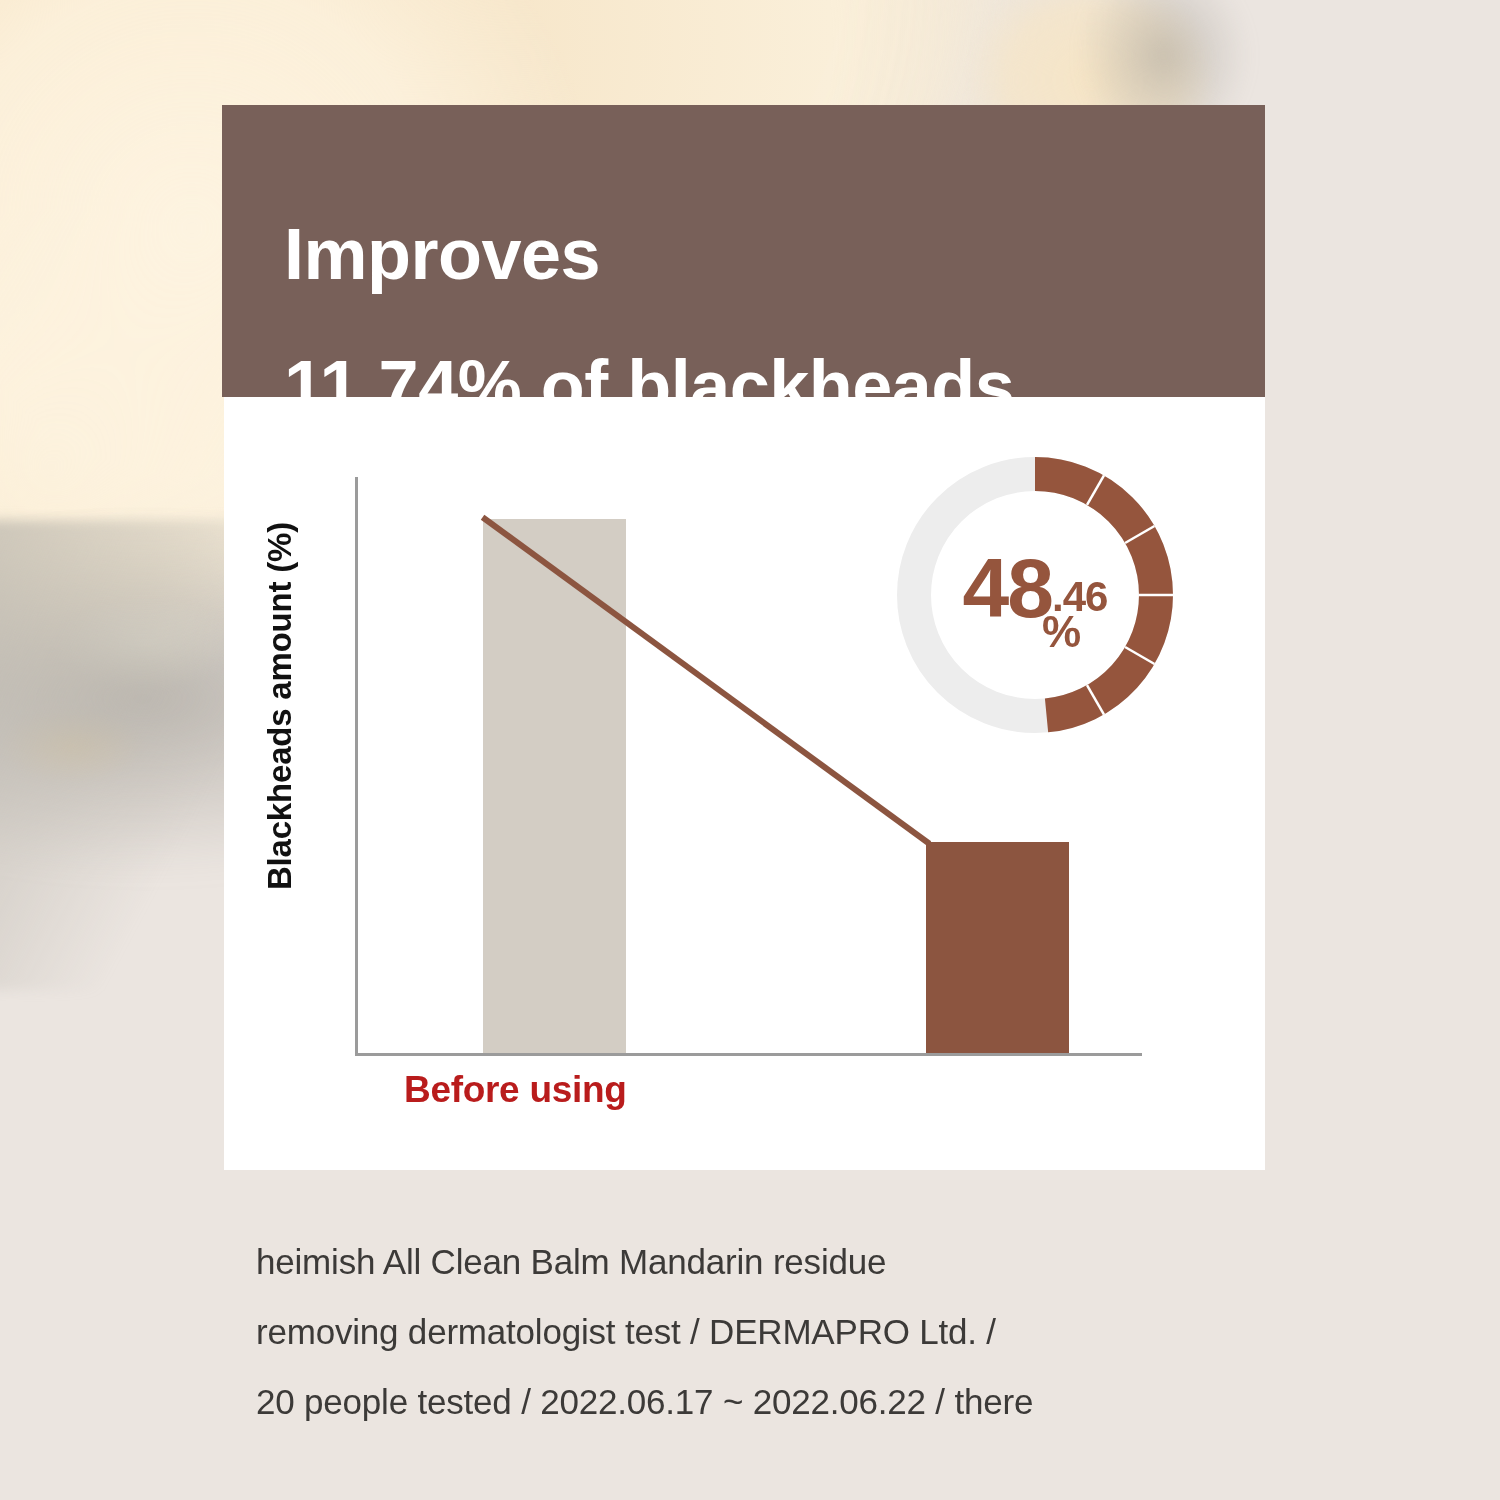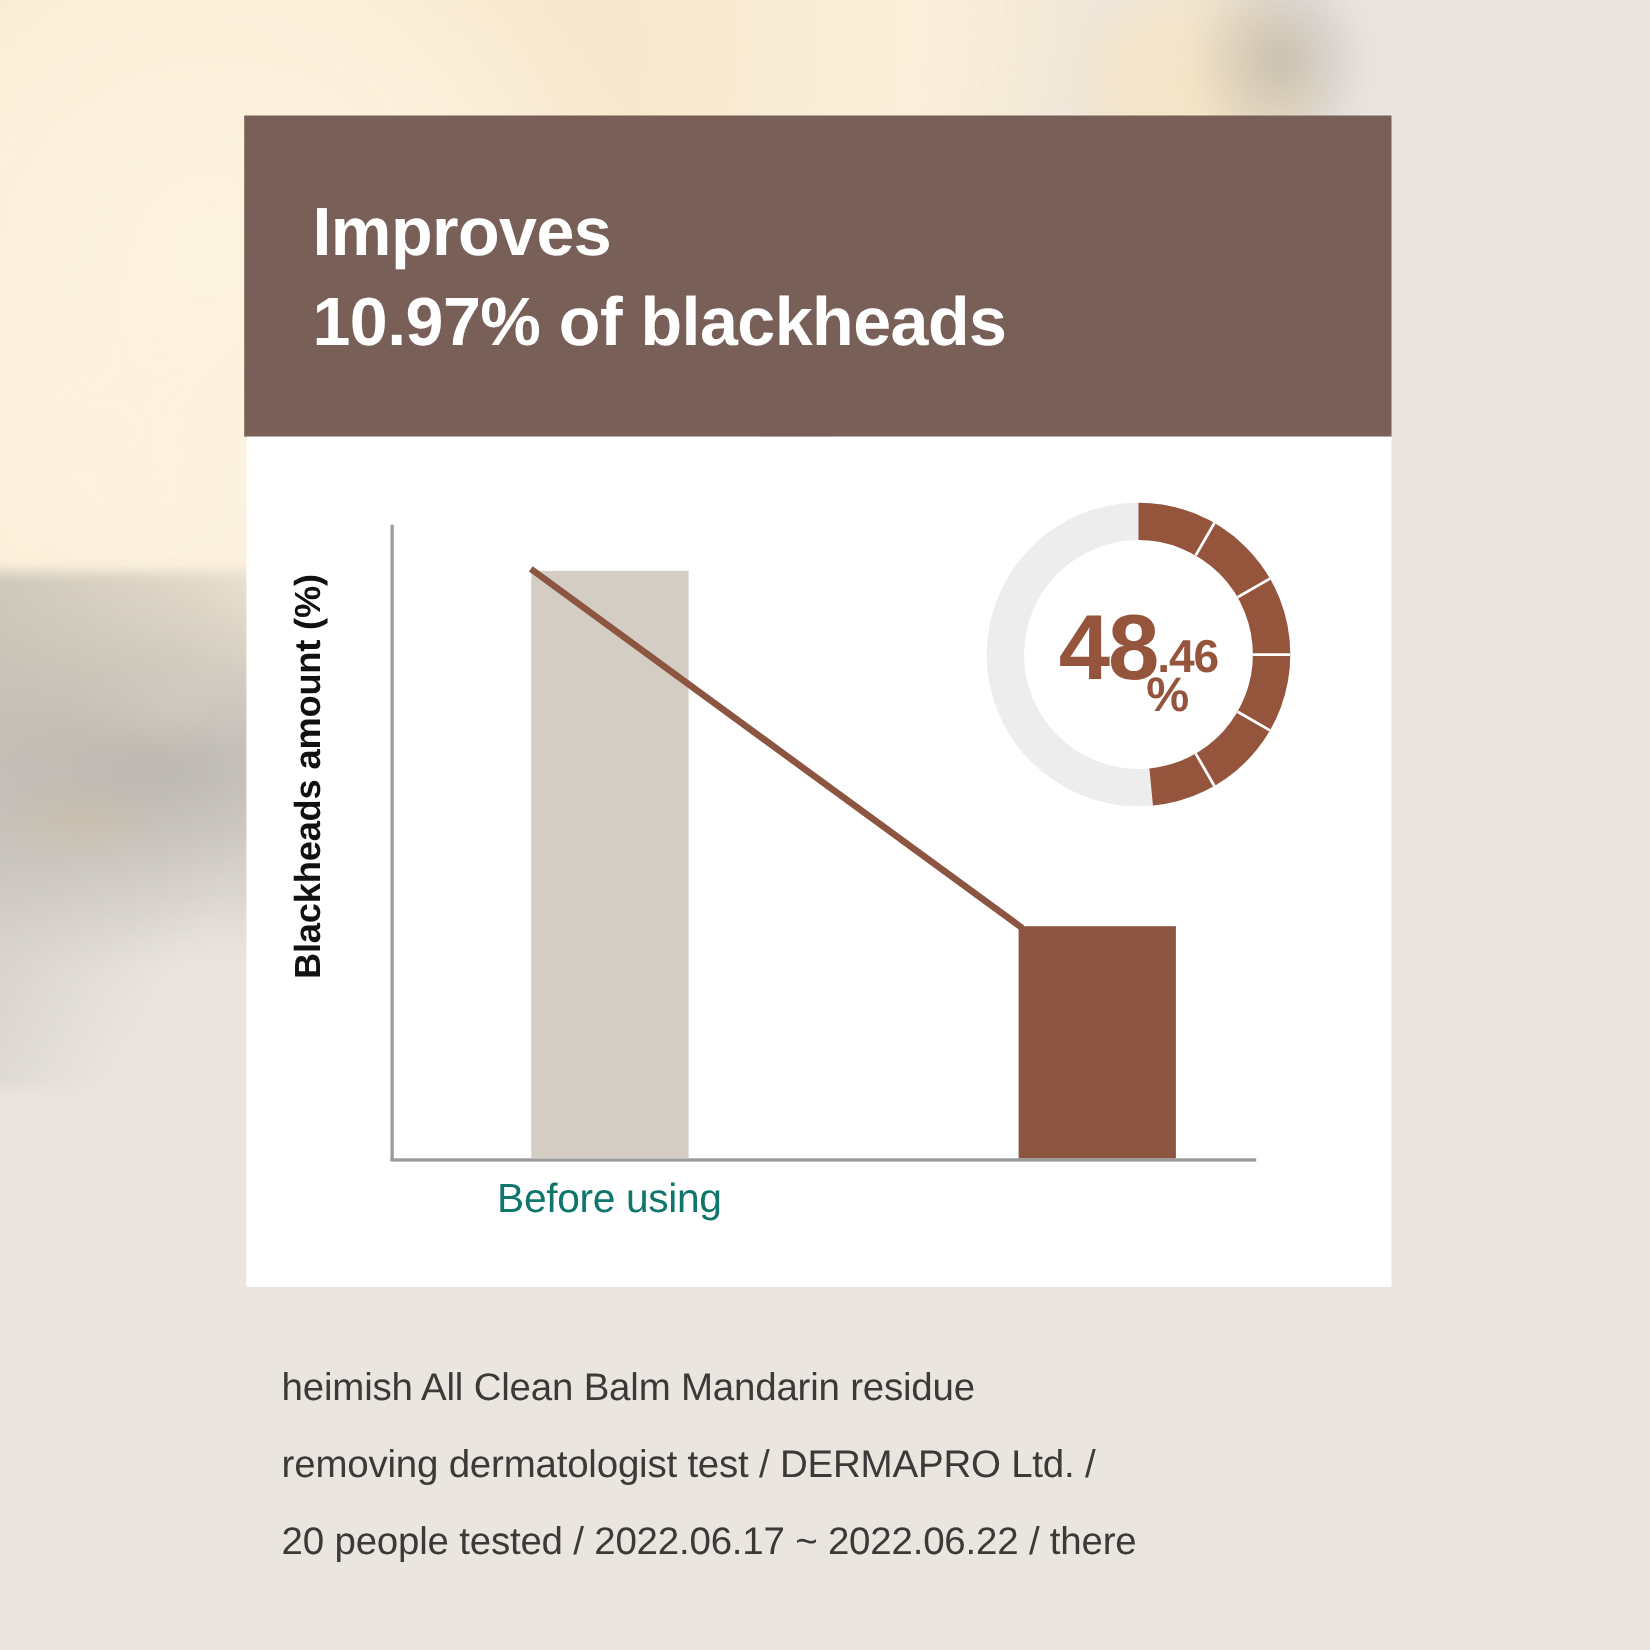--- a/index.html
+++ b/index.html
@@ -61,22 +61,22 @@
     filter:blur(8px);
   }
 
   
   .banner{
     position:absolute;left:222px;top:105px;width:1043px;height:292px;
     background:#786059;
   }
   .banner-inner{padding:66px 0 0 62px;}
   .banner-line{
-    color:#ffffff;font-weight:700;font-size:62px;line-height:1.33;
-    letter-spacing:-0.5px;white-space:nowrap;
+    color:#ffffff;font-weight:700;font-size:72px;line-height:1.33;
+    letter-spacing:-0.5px;white-space:nowrap;margin-top:36px;
   }
   .banner-tail{
     position:absolute;left:690px;top:397px;width:0;height:0;
     border-left:33px solid transparent;border-right:33px solid transparent;
     border-top:34px solid #786059;
   }
 
   
   .card{
     position:absolute;left:224px;top:397px;width:1041px;height:773px;
@@ -90,22 +90,22 @@
   .ylabel{
     position:absolute;left:-184px;top:290px;width:480px;
     transform:rotate(-90deg);transform-origin:50% 50%;
     text-align:center;color:#111;font-size:33px;font-weight:600;letter-spacing:-0.2px;
   }
   .bar{position:absolute;}
   .bar-before{left:259px;top:122px;width:143px;height:534px;background:#d3cdc4;}
   .bar-after{left:702px;top:445px;width:143px;height:211px;background:#8c5540;}
   .connector{position:absolute;left:0;top:0;width:1041px;height:773px;pointer-events:none;}
   .xtick{
-    position:absolute;top:672px;color:#0f766e;font-size:37px;font-weight:400;
-    text-align:center;letter-spacing:-0.3px;white-space:nowrap;
+    position:absolute;top:672px;color:#b91c1c;font-size:37px;font-weight:700;
+    letter-spacing:-0.3px;white-space:nowrap;
   }
   .xtick-before{left:180px;width:300px;}
   .xtick-after{left:630px;width:290px;}
 
   
   .donut{position:absolute;left:666px;top:53px;width:290px;height:290px;}
   .donut-value{
     position:absolute;left:0;top:0;width:290px;height:290px;
     display:flex;align-items:center;justify-content:center;text-align:right;
   }
@@ -139,21 +139,21 @@
   <div class="bg-cream2"></div>
   <div class="bg-swirl"></div>
   <div class="bg-shadow"></div>
   <div class="bg-edge"></div>
   <div class="bg-blob-tr"></div>
   <div class="bg-blob-tr-sh"></div>
 
   <div class="banner">
     <div class="banner-inner">
       <div class="banner-line">Improves</div>
-      <div class="banner-line">10.97% of blackheads</div>
+      <div class="banner-line">11.74% of blackheads</div>
     </div>
   </div>
   <div class="banner-tail"></div>
 
   <div class="card"></div>
 
   <div class="chart">
 
     <div class="axis-y"></div>
     <div class="axis-x"></div>

